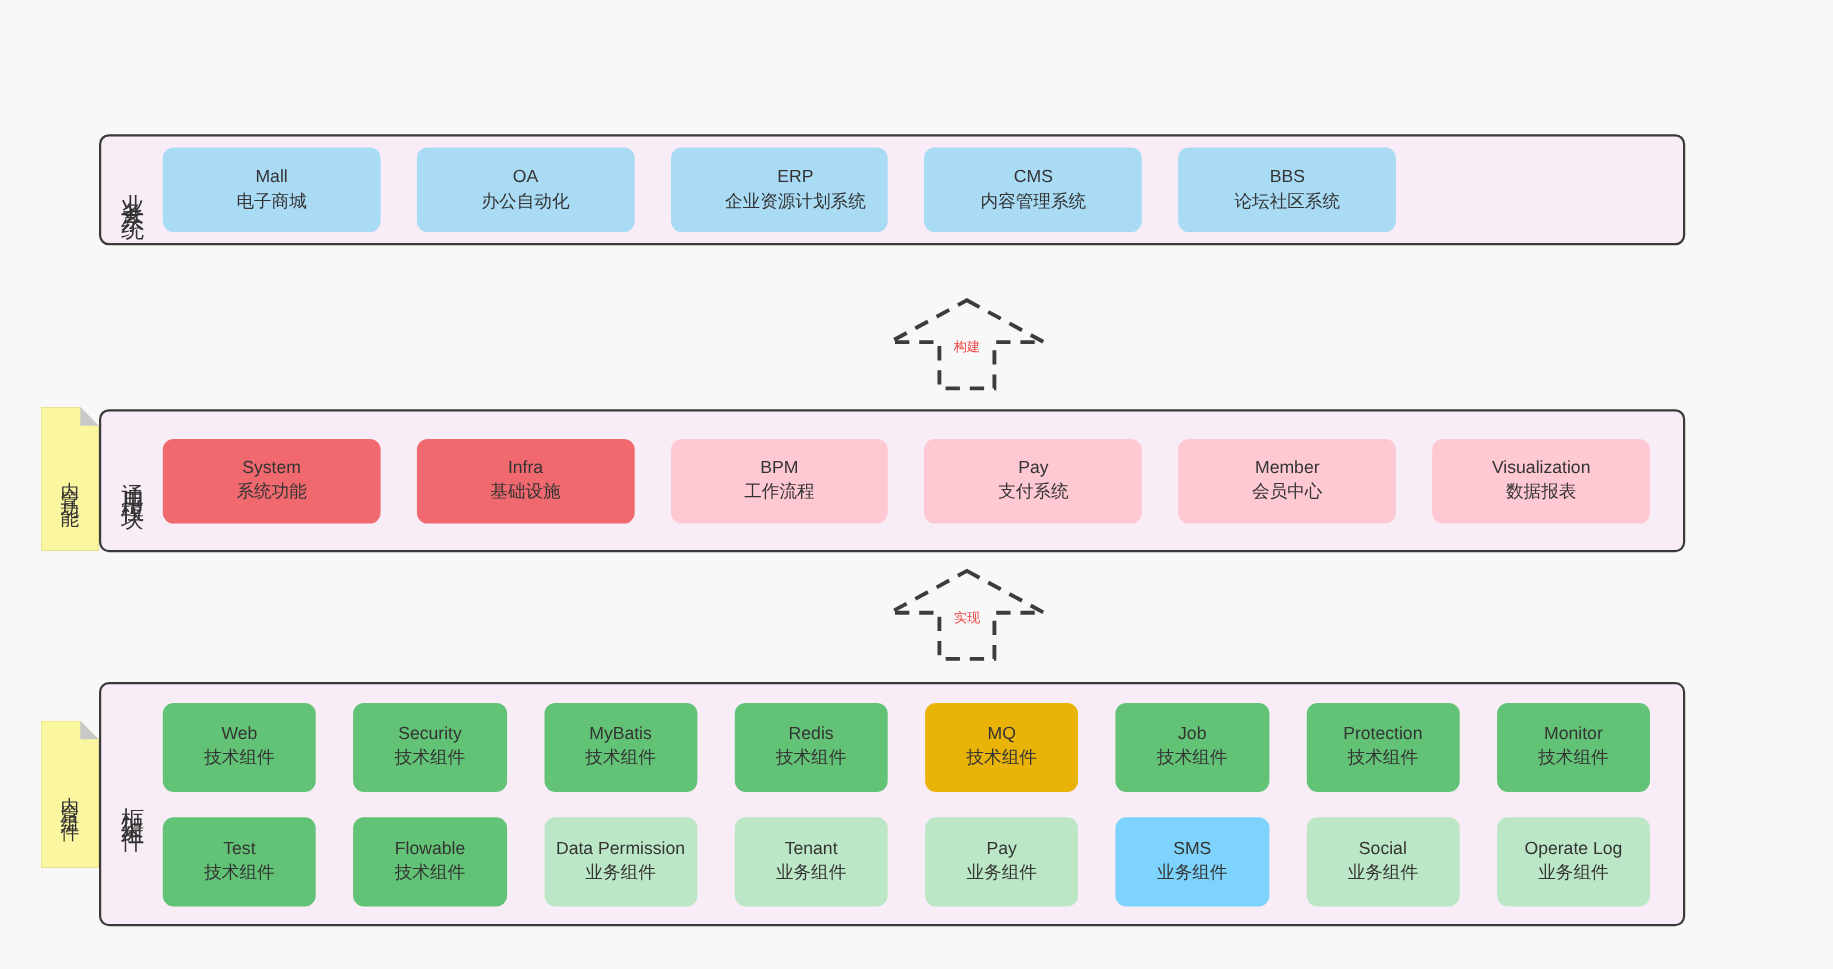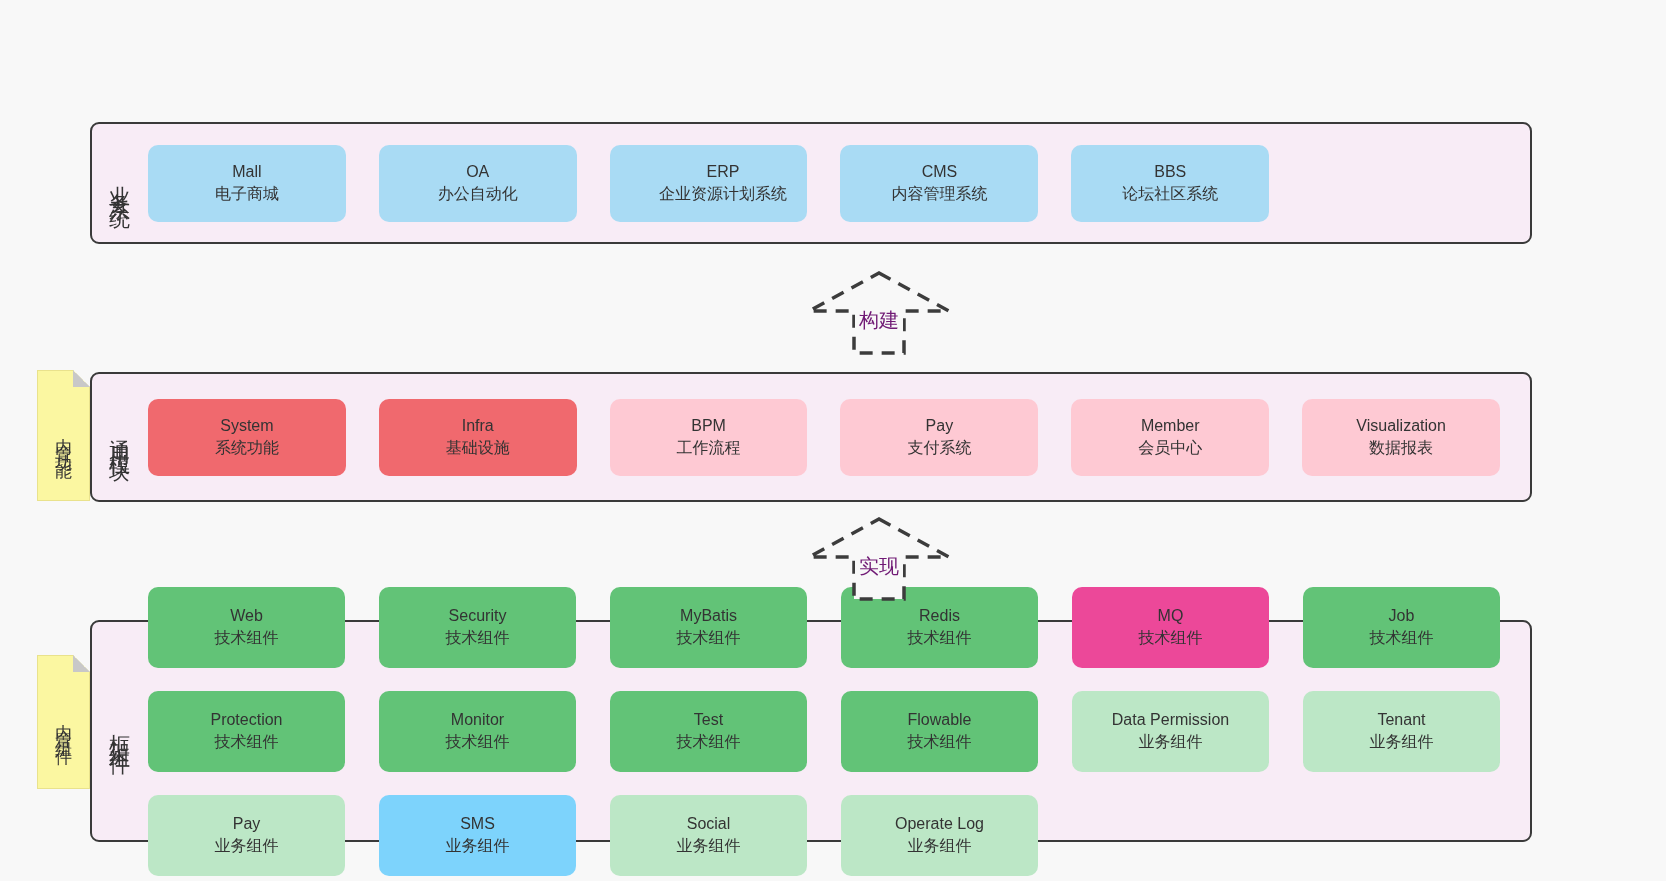--- a/index.html
+++ b/index.html
@@ -5,33 +5,33 @@
   * { margin:0; padding:0; box-sizing:border-box; }
   html,body { background:#f8f8f8; font-family:"Liberation Sans","DejaVu Sans",sans-serif; color:#333; }
   .canvas { position:relative; width:1666px; height:881px; background:#f8f8f8; overflow:hidden; }
 
   
   .section {
     position:absolute; left:90px; width:1442px;
     background:#f8ecf6; border:2px solid #3a3a3a; border-radius:9px;
     display:flex; z-index:2;
   }
-  .s1 { top:122px; height:122px; }
+  .s1 { top:122px; height:101px; }
   .s2 { top:372px; height:130px; }
   .s3 { top:620px; height:222px; }
 
   .label-wrap { flex:0 0 56px; display:flex; align-items:center; justify-content:center; }
   .v-label {
     writing-mode:vertical-lr; text-orientation:upright;
     font-size:21px; letter-spacing:7px; color:#333; line-height:1;
   }
 
   .boxes { flex:1; display:grid; align-content:center; padding-right:30px; }
   .s1 .boxes, .s2 .boxes { grid-template-columns:repeat(6,1fr); column-gap:33px; }
-  .s3 .boxes { grid-template-columns:repeat(6,1fr); column-gap:34px; row-gap:23px; }
+  .s3 .boxes { grid-template-columns:repeat(8,1fr); column-gap:34px; row-gap:23px; }
 
   .box {
     height:77px; border-radius:10px;
     display:flex; flex-direction:column; align-items:center; justify-content:center;
     text-align:center; font-size:16px; line-height:1.4; color:#333;
     padding:2px 4px;
   }
   .s3 .box { height:81px; line-height:1.35; }
 
   
@@ -53,21 +53,21 @@
     background:linear-gradient(225deg, transparent 50%, #c8c8c8 50%);
   }
 
   
   .arrow { position:absolute; width:146px; height:86px; z-index:3; }
   .arrow-1 { left:806px; top:270px; }
   .arrow-2 { left:806px; top:516px; }
   .arrow svg { display:block; width:100%; height:100%; }
   .arrow-label {
     position:absolute; left:50%; top:36px; transform:translateX(-50%);
-    background:#f8f8f8; padding:1px 4px; font-size:20px; color:#701a75; white-space:nowrap;
+    background:#f8f8f8; padding:1px 4px; font-size:12px; color:#ef4444; white-space:nowrap;
   }
 </style>
 </head>
 <body>
 
 <div class="canvas">
 
   <div class="sticky note-a">
     <div class="note-fold"></div>
     <span class="note-text">内置功能</span>
@@ -166,21 +166,21 @@
           <span class="box-sub">技术组件</span>
         </div>
         <div class="box" style="background: rgb(98, 195, 119);">
           <span class="box-title">MyBatis</span>
           <span class="box-sub">技术组件</span>
         </div>
         <div class="box" style="background: rgb(98, 195, 119); align-items: center;">
           <span class="box-title">Redis</span>
           <span class="box-sub">技术组件</span>
         </div>
-        <div class="box" style="background: #ec4899;">
+        <div class="box" style="background: #eab308;">
           <span class="box-title">MQ</span>
           <span class="box-sub">技术组件</span>
         </div>
         <div class="box" style="background: rgb(98, 195, 119);">
           <span class="box-title">Job</span>
           <span class="box-sub">技术组件</span>
         </div>
         <div class="box" style="background: rgb(98, 195, 119);">
           <span class="box-title">Protection</span>
           <span class="box-sub">技术组件</span>

